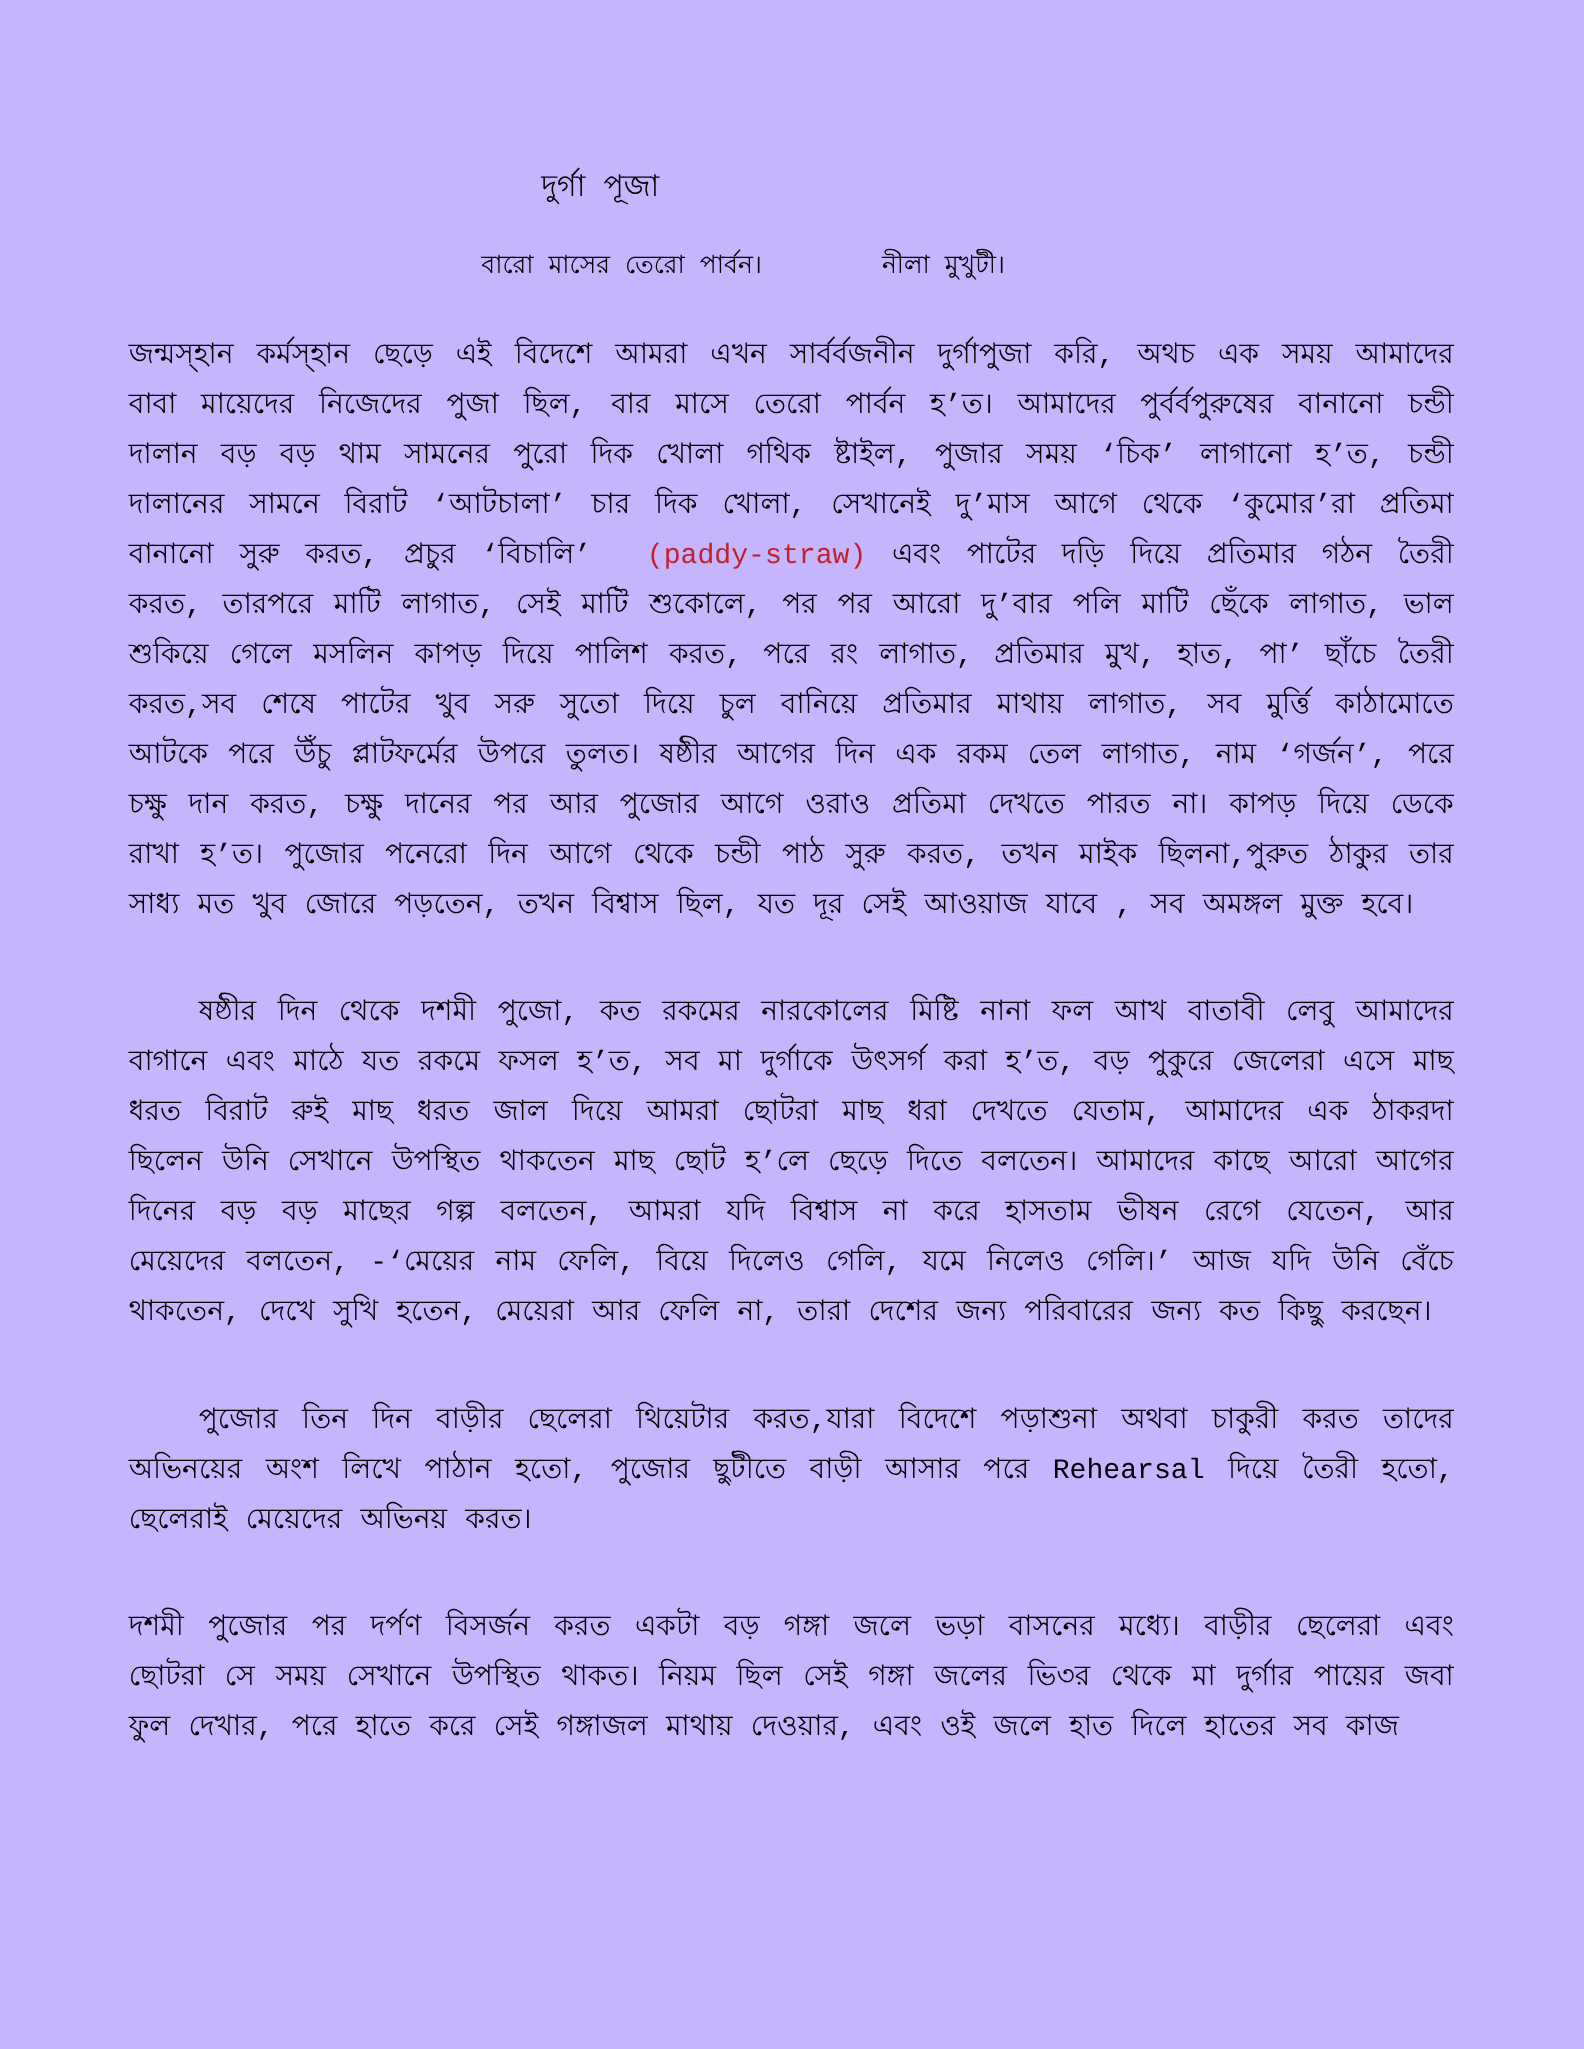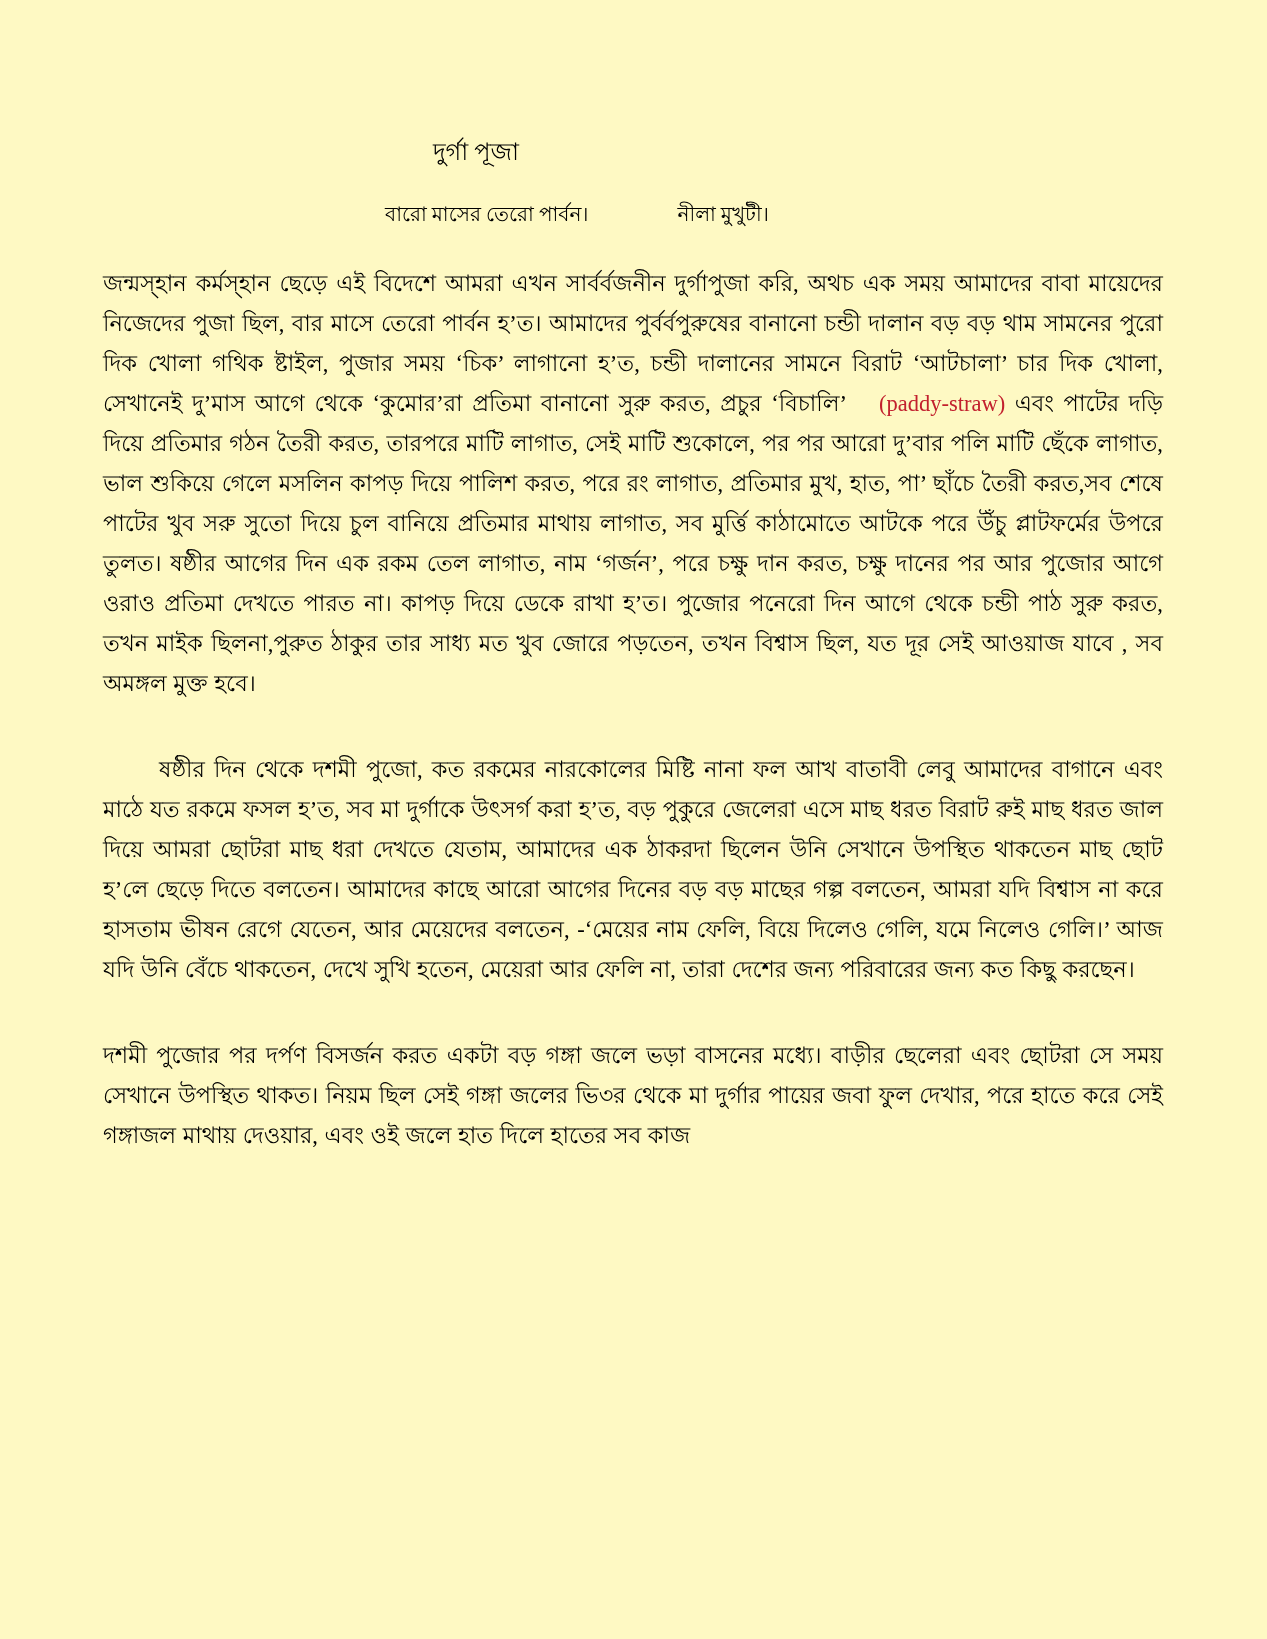--- a/index.html
+++ b/index.html
@@ -5,23 +5,24 @@
   * { margin: 0; padding: 0; box-sizing: border-box; }
   html, body {
     background: #ffffff;
     font-family: "Liberation Serif", "DejaVu Serif", serif;
   }
   .page {
     position: relative;
     width: 1267px;
     height: 1639px;
     margin: 0 auto;
-    background: #fef9c3;
+    background: #c4b5fd;
     color: #000000;
     overflow: hidden;
+    font-family: Liberation Mono, monospace;
   }
   .content {
     padding: 132px 104px 0 103px; 
   }
   .doc-title {
     font-size: 24px;
     line-height: 40px;
     padding-left: 330px;
     font-weight: normal;
     white-space: nowrap;
@@ -66,19 +67,20 @@
     </div>
 
     <div class="body-text">
 
       <p>
         <span>জন্মস্হান কর্মস্হান ছেড়ে এই বিদেশে আমরা এখন সার্বর্বজনীন দুর্গাপুজা করি, অথচ এক সময় আমাদের বাবা মায়েদের নিজেদের পুজা ছিল, বার মাসে তেরো পার্বন হ’ত। আমাদের পুর্বর্বপুরুষের বানানো চন্ডী দালান বড় বড় থাম সামনের পুরো দিক খোলা গথিক ষ্টাইল, পুজার সময় ‘চিক’ লাগানো হ’ত, চন্ডী দালানের সামনে বিরাট ‘আটচালা’ চার দিক খোলা, সেখানেই দু’মাস আগে থেকে ‘কুমোর’রা প্রতিমা বানানো সুরু করত, প্রচুর ‘বিচালি’ </span><span class="red-inline">(paddy-straw)</span><span> এবং পাটের দড়ি দিয়ে প্রতিমার গঠন তৈরী করত, তারপরে মাটি লাগাত, সেই মাটি শুকোলে, পর পর আরো দু’বার পলি মাটি ছেঁকে লাগাত, ভাল শুকিয়ে গেলে মসলিন কাপড় দিয়ে পালিশ করত, পরে রং লাগাত, প্রতিমার মুখ, হাত, পা’ ছাঁচে তৈরী করত,সব শেষে পাটের খুব সরু সুতো দিয়ে চুল বানিয়ে প্রতিমার মাথায় লাগাত, সব মুর্ত্তি কাঠামোতে আটকে পরে উঁচু প্লাটফর্মের উপরে তুলত। ষষ্ঠীর আগের দিন এক রকম তেল লাগাত, নাম ‘গর্জন’, পরে চক্ষু দান করত, চক্ষু দানের পর আর পুজোর আগে ওরাও প্রতিমা দেখতে পারত না। কাপড় দিয়ে ডেকে রাখা হ’ত। পুজোর পনেরো দিন আগে থেকে চন্ডী পাঠ সুরু করত, তখন মাইক ছিলনা,পুরুত ঠাকুর তার সাধ্য মত খুব জোরে পড়তেন, তখন বিশ্বাস ছিল, যত দূর সেই আওয়াজ যাবে , সব অমঙ্গল মুক্ত হবে।</span>
       </p>
 
       <p class="indent-lg">ষষ্ঠীর দিন থেকে দশমী পুজো, কত রকমের নারকোলের মিষ্টি নানা ফল আখ বাতাবী লেবু আমাদের বাগানে এবং মাঠে যত রকমে ফসল হ’ত, সব মা দুর্গাকে উৎসর্গ করা হ’ত, বড় পুকুরে জেলেরা এসে মাছ ধরত বিরাট রুই মাছ ধরত জাল দিয়ে আমরা ছোটরা মাছ ধরা  দেখতে যেতাম, আমাদের এক ঠাকরদা ছিলেন উনি সেখানে উপস্থিত থাকতেন মাছ ছোট হ’লে ছেড়ে দিতে বলতেন। আমাদের কাছে আরো আগের দিনের বড় বড় মাছের গল্প বলতেন, আমরা যদি বিশ্বাস না করে হাসতাম ভীষন রেগে যেতেন, আর মেয়েদের বলতেন, -‘মেয়ের নাম ফেলি, বিয়ে দিলেও গেলি, যমে নিলেও গেলি।’ আজ যদি উনি বেঁচে থাকতেন, দেখে সুখি হতেন, মেয়েরা আর ফেলি না, তারা দেশের জন্য পরিবারের জন্য কত কিছু করছেন।</p>
 
+      <p class="indent-lg">পুজোর তিন দিন বাড়ীর ছেলেরা থিয়েটার করত,যারা বিদেশে পড়াশুনা অথবা চাকুরী করত তাদের অভিনয়ের অংশ লিখে পাঠান হতো, পুজোর ছুটীতে বাড়ী আসার পরে Rehearsal দিয়ে তৈরী হতো, ছেলেরাই মেয়েদের অভিনয় করত।</p>
 
 
       <p>দশমী পুজোর পর দর্পণ বিসর্জন করত একটা বড় গঙ্গা জলে ভড়া বাসনের মধ্যে। বাড়ীর ছেলেরা এবং ছোটরা সে সময় সেখানে উপস্থিত থাকত। নিয়ম ছিল সেই গঙ্গা জলের ভি৩র থেকে মা দুর্গার পায়ের জবা ফুল দেখার, পরে হাতে করে সেই গঙ্গাজল  মাথায় দেওয়ার, এবং ওই জলে হাত দিলে হাতের সব কাজ</p>
 
     </div>
   </div>
 </div>
 
 </body></html>

